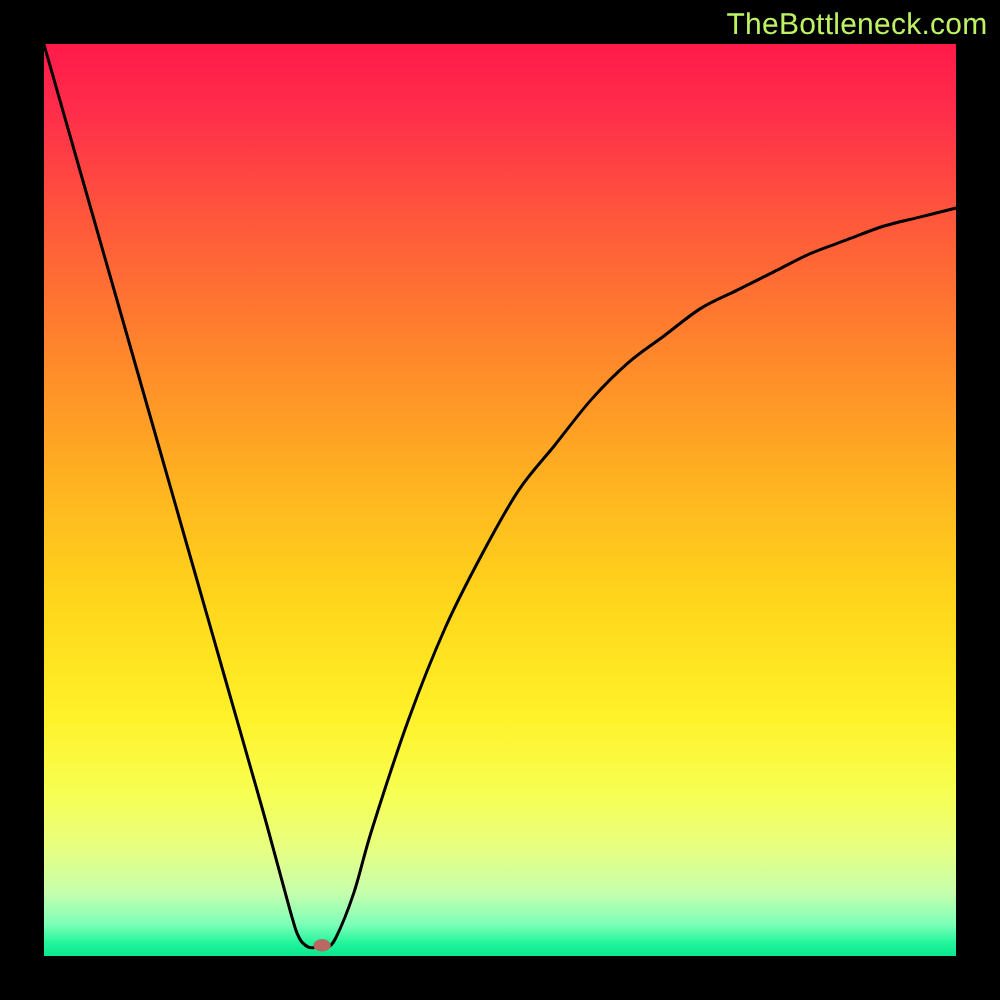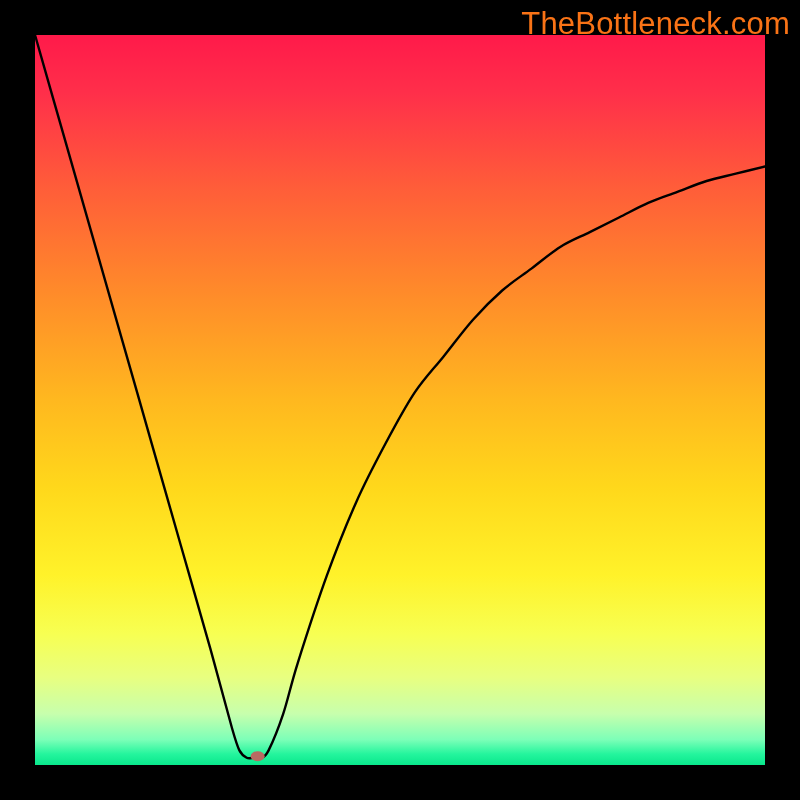--- a/index.html
+++ b/index.html
@@ -22,22 +22,22 @@
     left: 35px;
     top: 35px;
     width: 730px;
     height: 730px;
     overflow: hidden;
   }
   .watermark {
     position: absolute;
     top: 6px;
     right: 10px;
-    color: #f97316;
-    font-size: 31px;
+    color: #bef264;
+    font-size: 24px;
     font-weight: 400;
     letter-spacing: 0.2px;
     user-select: none;
   }
 </style>
 </head>
 <body>
 
 <div class="frame">
   <div class="plot">

